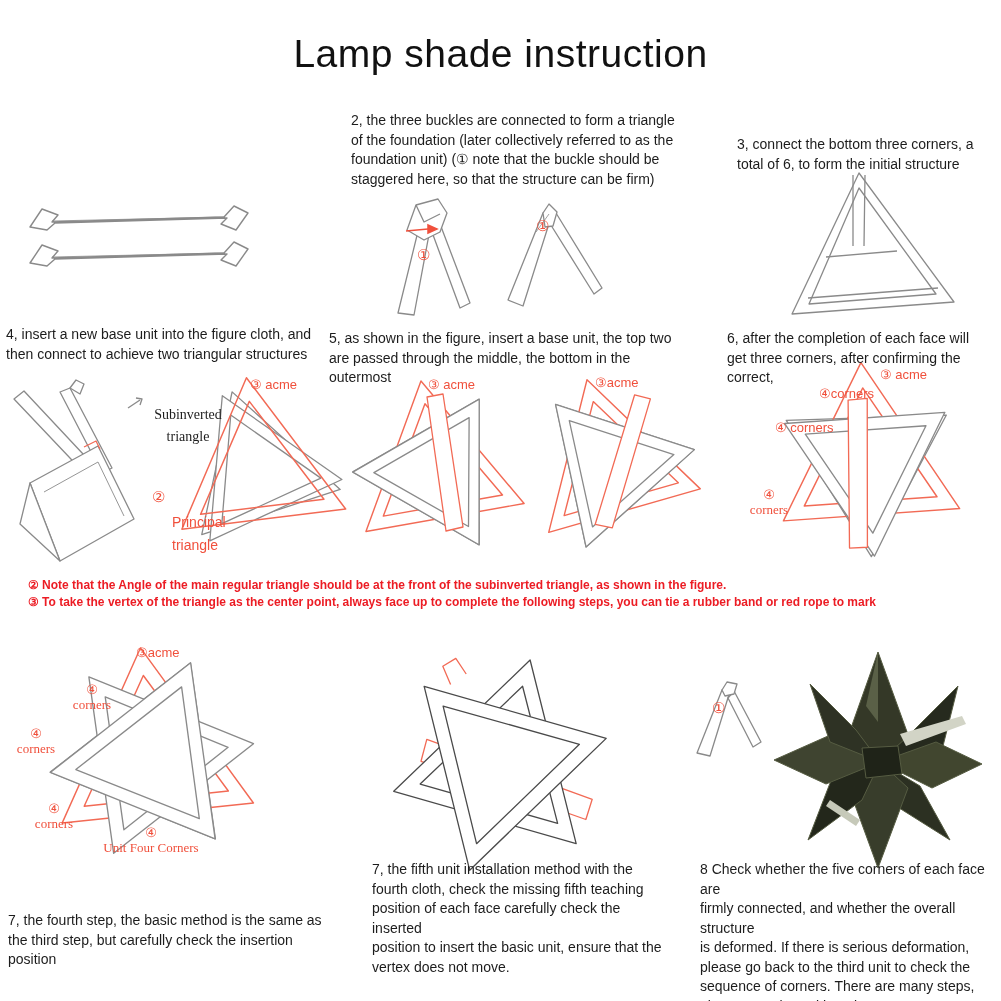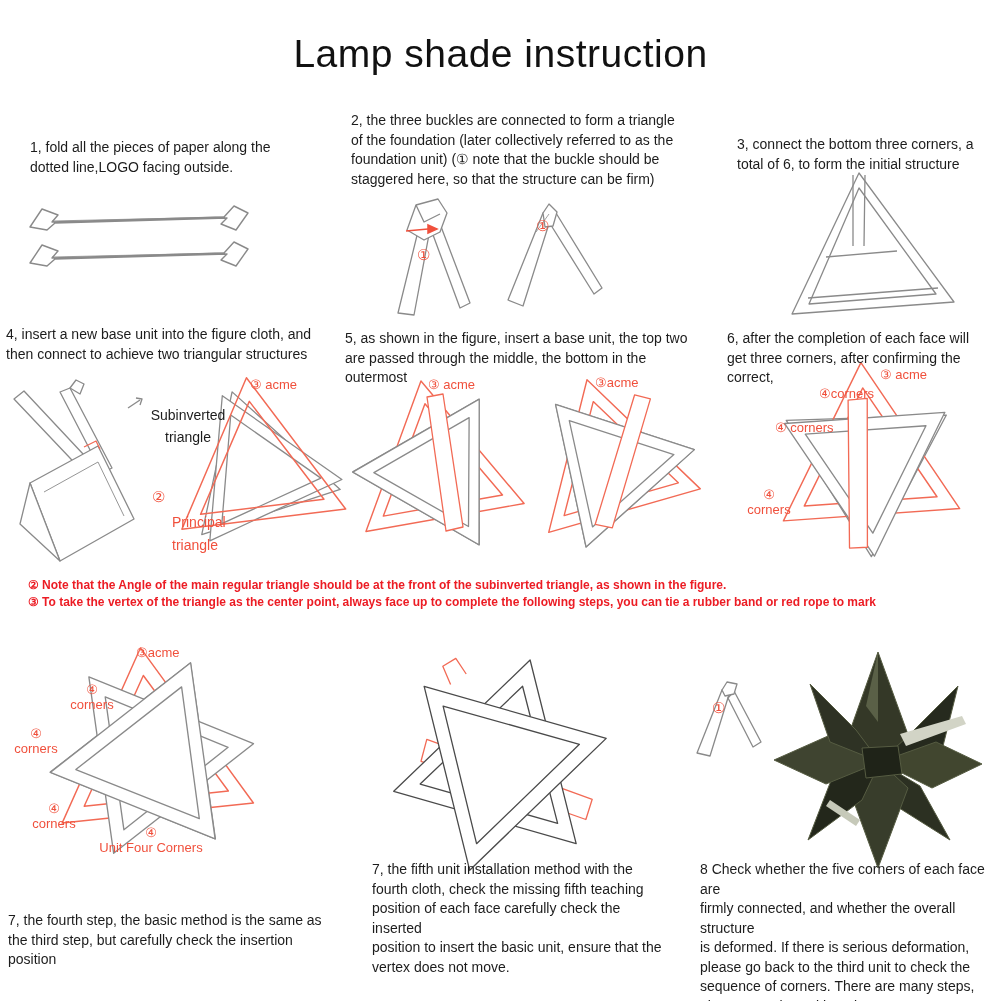--- a/index.html
+++ b/index.html
@@ -4,27 +4,27 @@
 <style>
   html,body{margin:0;padding:0;background:#fff;}
   .page{position:relative;width:1001px;height:1001px;background:#fff;overflow:hidden;
         font-family:"Liberation Sans", sans-serif;color:#1c1c1c;}
   .title{position:absolute;top:32px;left:0;width:100%;text-align:center;
          font-size:39px;font-weight:400;color:#111;letter-spacing:0.5px;}
   .step{position:absolute;font-size:14px;line-height:19.5px;white-space:pre-line;color:#1c1c1c;}
   .note{position:absolute;font-size:12px;font-weight:bold;color:#ec1c24;white-space:pre-line;line-height:17px;}
   .lbl{position:absolute;font-size:13px;color:#f0503c;white-space:pre-line;line-height:15px;}
   .lbl.black{color:#1c1c1c;}
-  .lbl.center{text-align:center;}
+  .lbl.center{text-align:center;font-family:Liberation Serif, serif;}
   .art{position:absolute;left:0;top:0;width:1001px;height:1001px;}
   .s1{left:30px;top:138px;width:310px;}
   .s2{left:351px;top:111px;width:330px;}
   .s3{left:737px;top:135px;width:280px;}
   .s4{left:6px;top:325px;width:335px;}
-  .s5{left:345px;top:329px;width:345px;}
+  .s5{left:329px;top:329px;width:345px;}
   .s6{left:727px;top:329px;width:280px;}
   .s7l{left:8px;top:878px;width:335px;margin-top:33px;}
   .s7m{left:372px;top:860px;width:300px;}
   .s8{left:700px;top:860px;width:300px;}
   .n2{left:28px;top:577px;}
   .n3{left:28px;top:594px;}
 </style>
 </head>
 <body>
 
@@ -189,22 +189,20 @@
       <polygon points="810,684 830,742 880,762 856,730" fill="#2e3224"></polygon>
       <polygon points="862,748 898,746 902,774 866,778" fill="#1f2318"></polygon>
       <polygon points="878,652 866,706 878,722" fill="#5a6047" stroke="none"></polygon>
       <polygon points="900,734 962,716 966,724 906,746" fill="#d2d4c6" stroke="none"></polygon>
       <polygon points="830,800 860,820 856,826 826,806" fill="#c6c9b9" stroke="none"></polygon>
     </g>
   </svg>
 
   <div class="title">Lamp shade instruction</div>
 
-  <div class="step s1">1, fold all the pieces of paper along the
-dotted line,LOGO facing outside.</div>
   <div class="step s2">2, the three buckles are connected to form a triangle
 of the foundation (later collectively referred to as the
 foundation unit) (① note that the buckle should be
 staggered here, so that the structure can be firm)</div>
   <div class="step s3">3, connect the bottom three corners, a
 total of 6, to form the initial structure</div>
   <div class="step s4">4, insert a new base unit into the figure cloth, and
 then connect to achieve two triangular structures</div>
   <div class="step s5">5, as shown in the figure, insert a base unit, the top two
 are passed through the middle, the bottom in the outermost</div>

